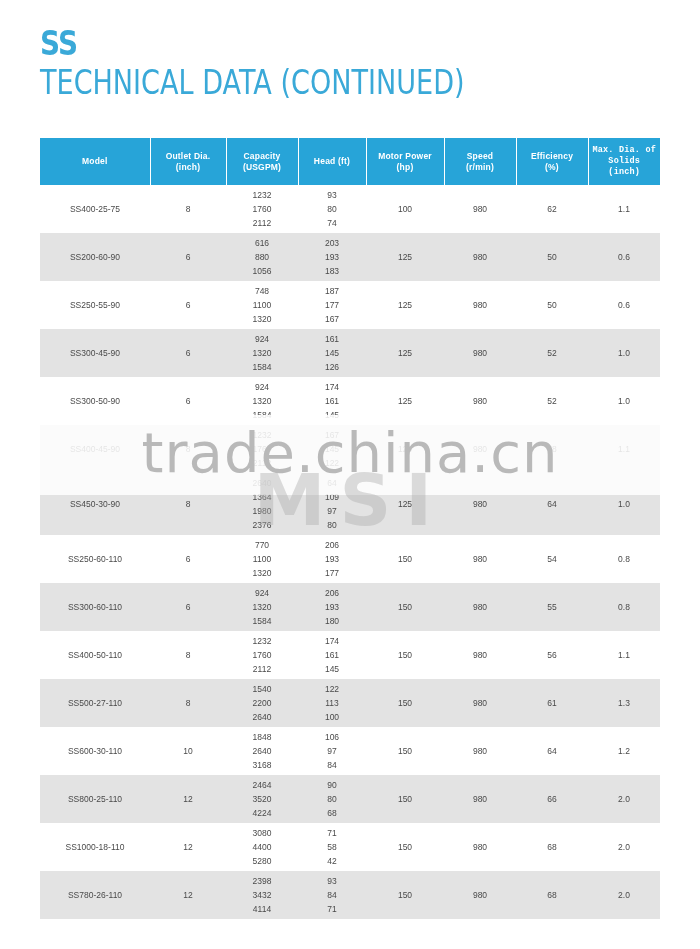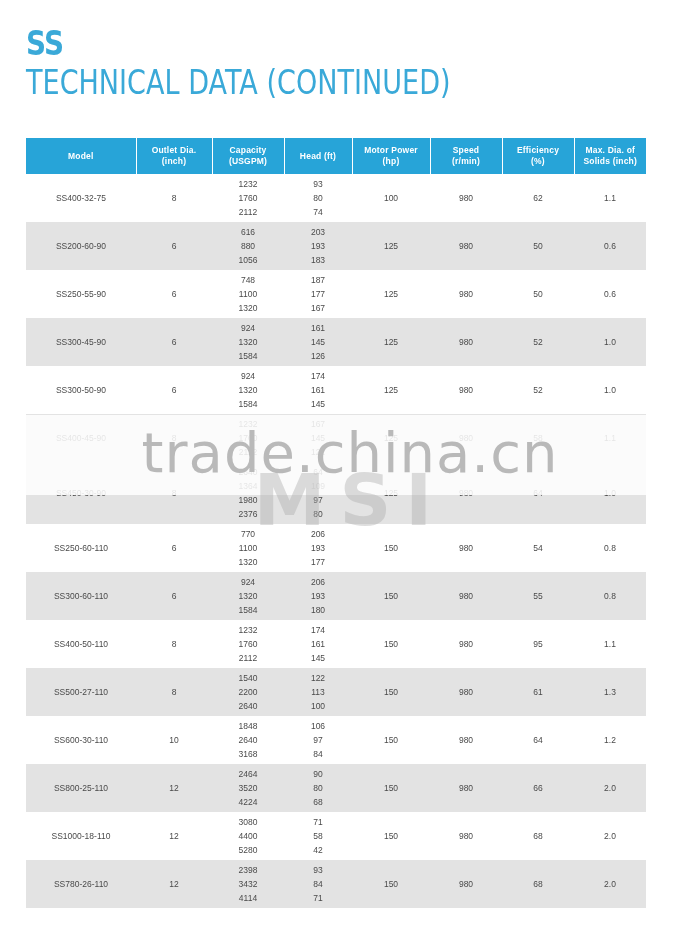--- a/index.html
+++ b/index.html
@@ -12,21 +12,21 @@
     background: #ffffff;
     font-family: "Liberation Sans", sans-serif;
     position: relative;
     overflow: hidden;
   }
   .page {
     position: relative;
     width: 700px;
     height: 949px;
     box-sizing: border-box;
-    padding: 0 26px;
+    padding: 0 40px;
   }
   .title-block {
     padding-top: 26px;
   }
   .title-main {
     font-family: "DejaVu Sans", sans-serif;
     font-size: 34px;
     font-weight: bold;
     color: #3aa9d8;
     letter-spacing: -1px;
@@ -59,20 +59,21 @@
     font-weight: bold;
     line-height: 11px;
     padding: 7px 2px;
     text-align: center;
     vertical-align: middle;
     border-right: 1px solid #ffffff;
     letter-spacing: 0.2px;
   }
   table.spec th:last-child {
     border-right: none;
+    font-family: Liberation Mono, monospace;
   }
   table.spec td {
     font-size: 8.5px;
     color: #4a4a4a;
     text-align: center;
     vertical-align: middle;
     line-height: 14px;
     padding: 3px 2px;
   }
   tr.alt td {
@@ -159,21 +160,21 @@
         <th>Capacity<br>(USGPM)</th>
         <th>Head (ft)</th>
         <th>Motor Power<br>(hp)</th>
         <th>Speed<br>(r/min)</th>
         <th>Efficiency<br>(%)</th>
         <th>Max. Dia. of<br>Solids (inch)</th>
       </tr>
     </thead>
     <tbody id="table-body">
         <tr class="plain">
-          <td>SS400-32-75</td>
+          <td>SS400-25-75</td>
           <td>8</td>
           <td class="multi">1232<br>1760<br>2112</td>
           <td class="multi">93<br>80<br>74</td>
           <td>100</td>
           <td>980</td>
           <td>62</td>
           <td>1.1</td>
         </tr>
         <tr class="alt">
           <td>SS200-60-90</td>
@@ -255,21 +256,21 @@
           <td>55</td>
           <td>0.8</td>
         </tr>
         <tr class="plain">
           <td>SS400-50-110</td>
           <td>8</td>
           <td class="multi">1232<br>1760<br>2112</td>
           <td class="multi">174<br>161<br>145</td>
           <td>150</td>
           <td>980</td>
-          <td>95</td>
+          <td>56</td>
           <td>1.1</td>
         </tr>
         <tr class="alt">
           <td>SS500-27-110</td>
           <td>8</td>
           <td class="multi">1540<br>2200<br>2640</td>
           <td class="multi">122<br>113<br>100</td>
           <td>150</td>
           <td>980</td>
           <td>61</td>

